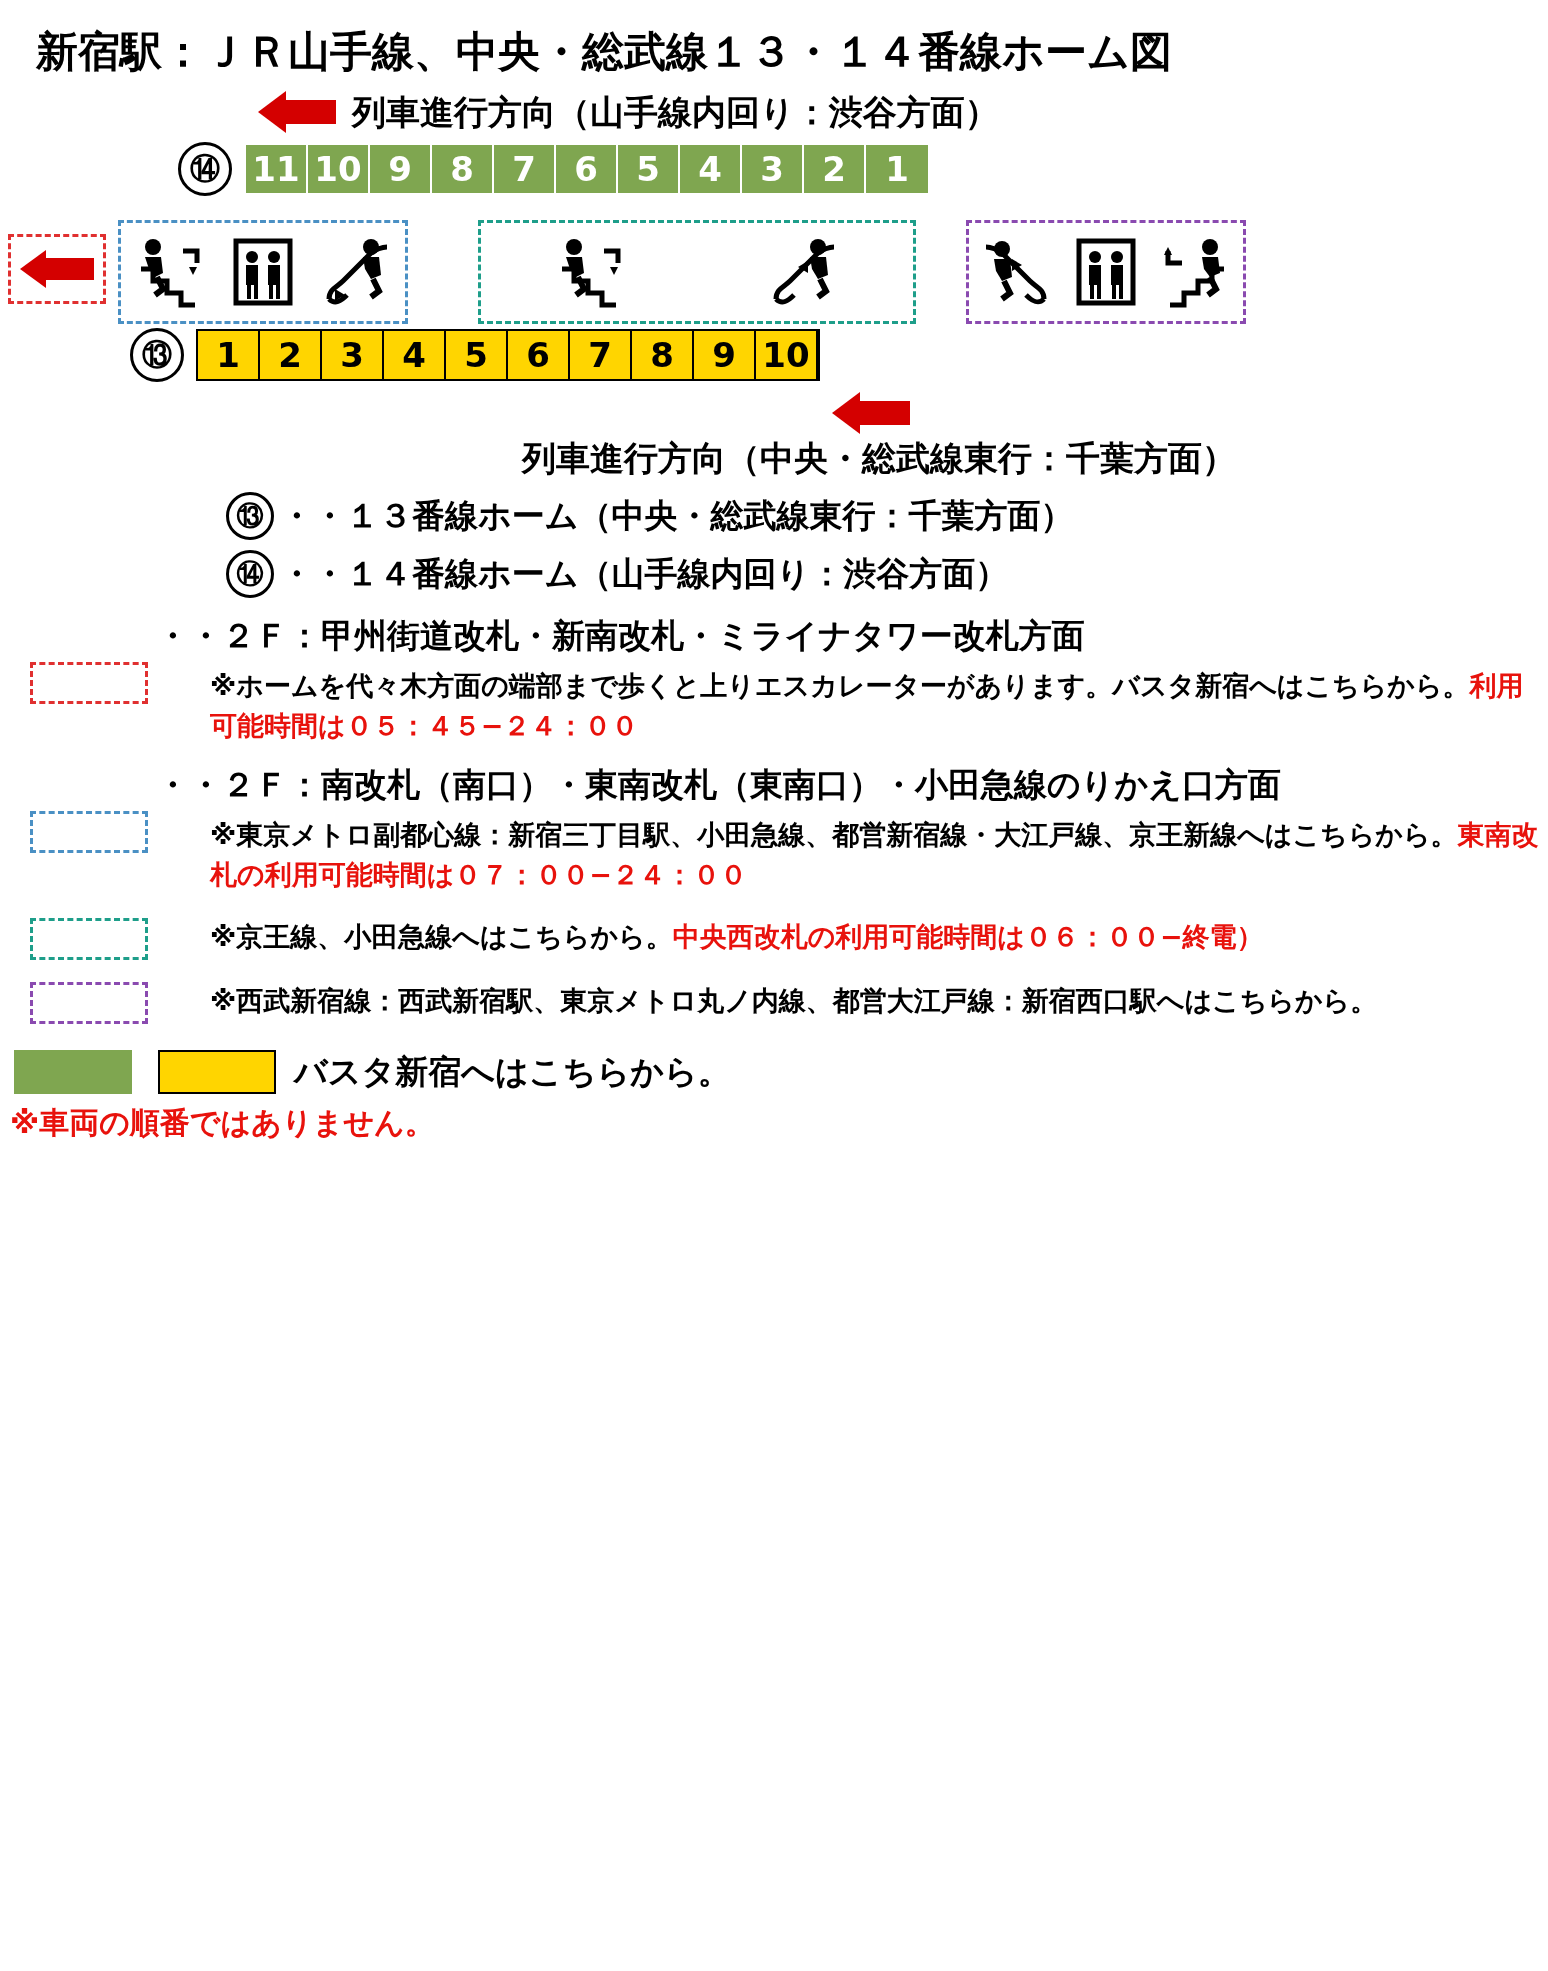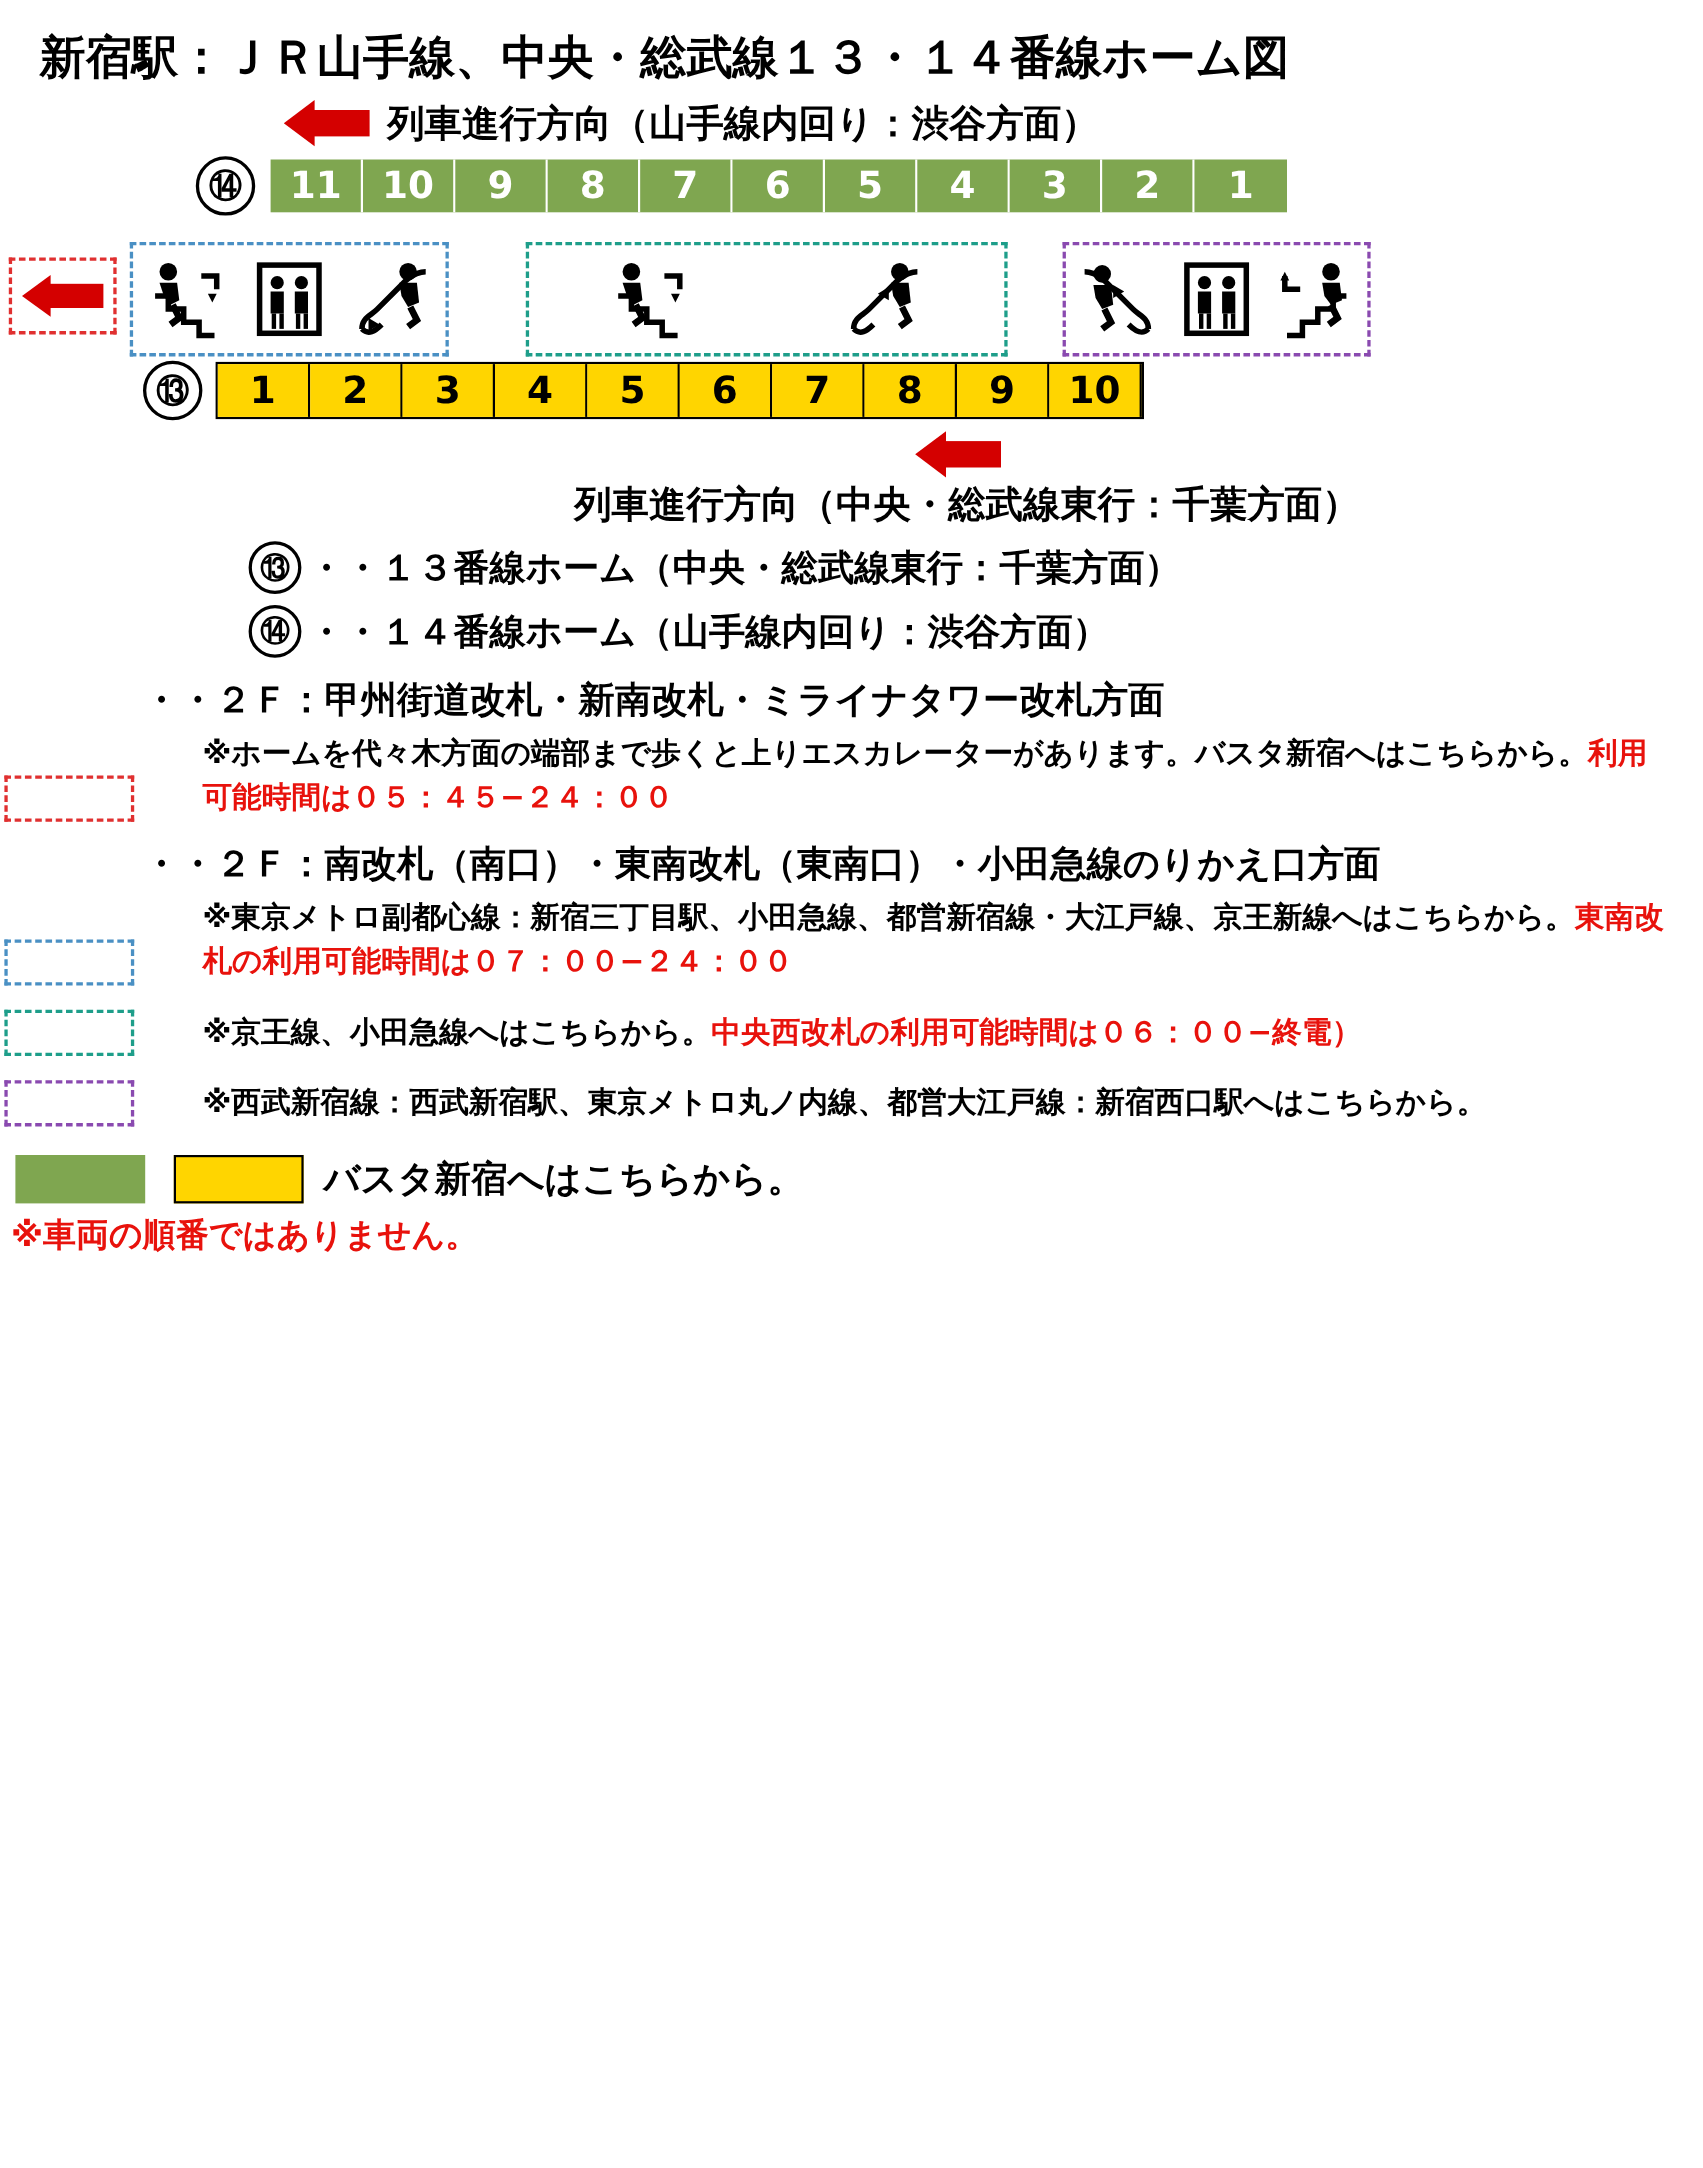--- a/index.html
+++ b/index.html
@@ -90,21 +90,21 @@
     flex: none;
   }
   .strip-row.top-strip { padding-left: 178px; }
   .strip-row.bottom-strip { padding-left: 130px; }
   .strip {
     display: flex;
     margin-left: 12px;
     border: 2px solid #ffffff;
   }
   .cell {
-    width: 84px;
+    width: 62px;
     height: 48px;
     display: flex;
     align-items: center;
     justify-content: center;
     font-size: 34px;
     font-weight: bold;
     box-sizing: border-box;
     border-right: 2px solid #ffffff;
   }
   .cell:last-child { border-right: none; }
@@ -180,23 +180,23 @@
   .legend-line .circle-num { width: 48px; height: 48px; font-size: 27px; }
   .legend-line .ltext {
     font-size: 33px;
     font-weight: bold;
     margin-left: 6px;
   }
 
   
   .swatch-block {
     display: flex;
-    align-items: flex-end;
+    align-items: center;
     margin: 14px 0 0 0;
-    padding-left: 4px;
+    padding-left: 30px;
   }
   .swatch {
     width: 118px;
     height: 42px;
     box-sizing: border-box;
     flex: none;
     margin-top: 8px;
   }
   .sw-red    { border: 3px dashed #e03030; }
   .sw-blue   { border: 3px dashed #4a90c4; }

